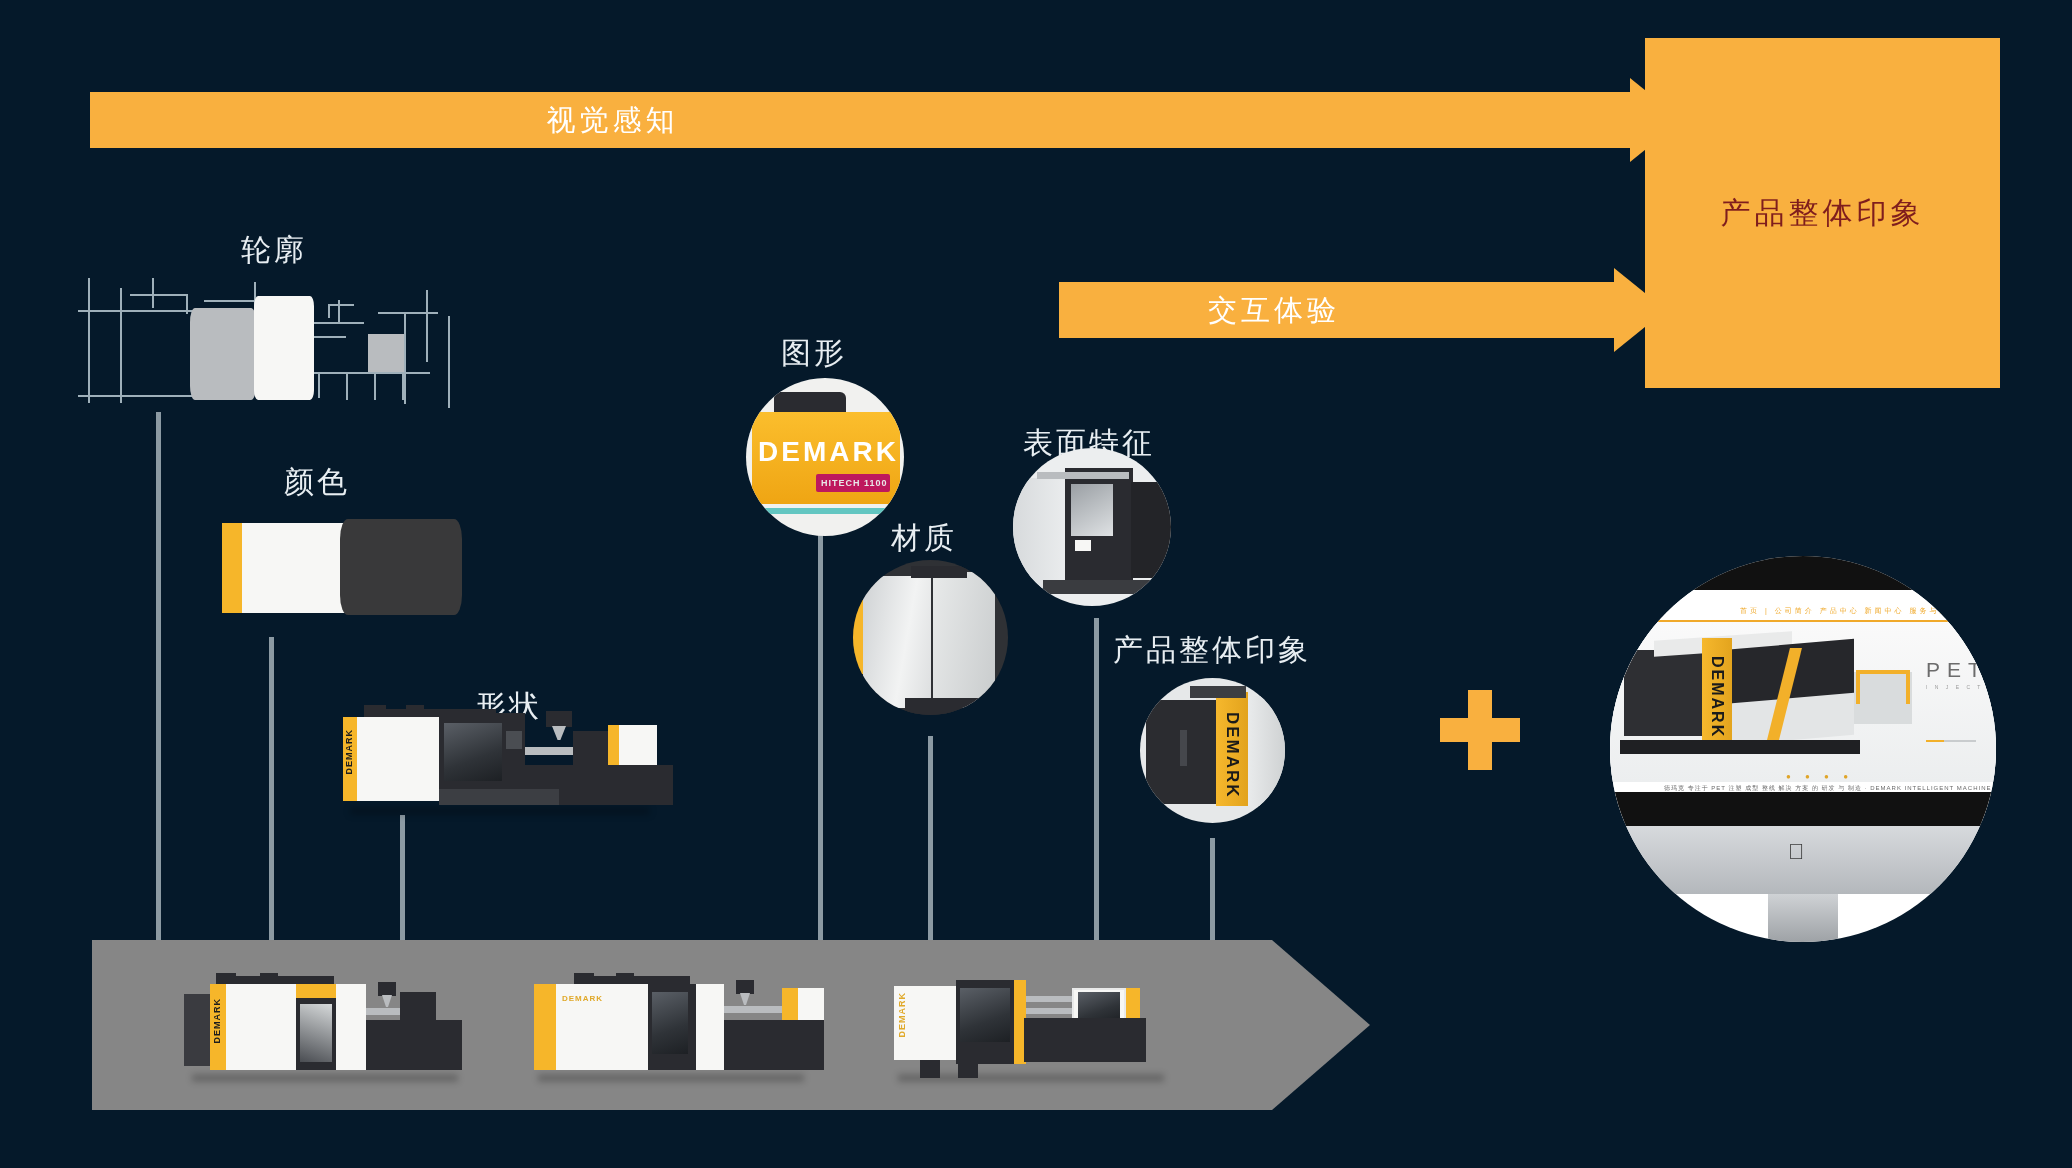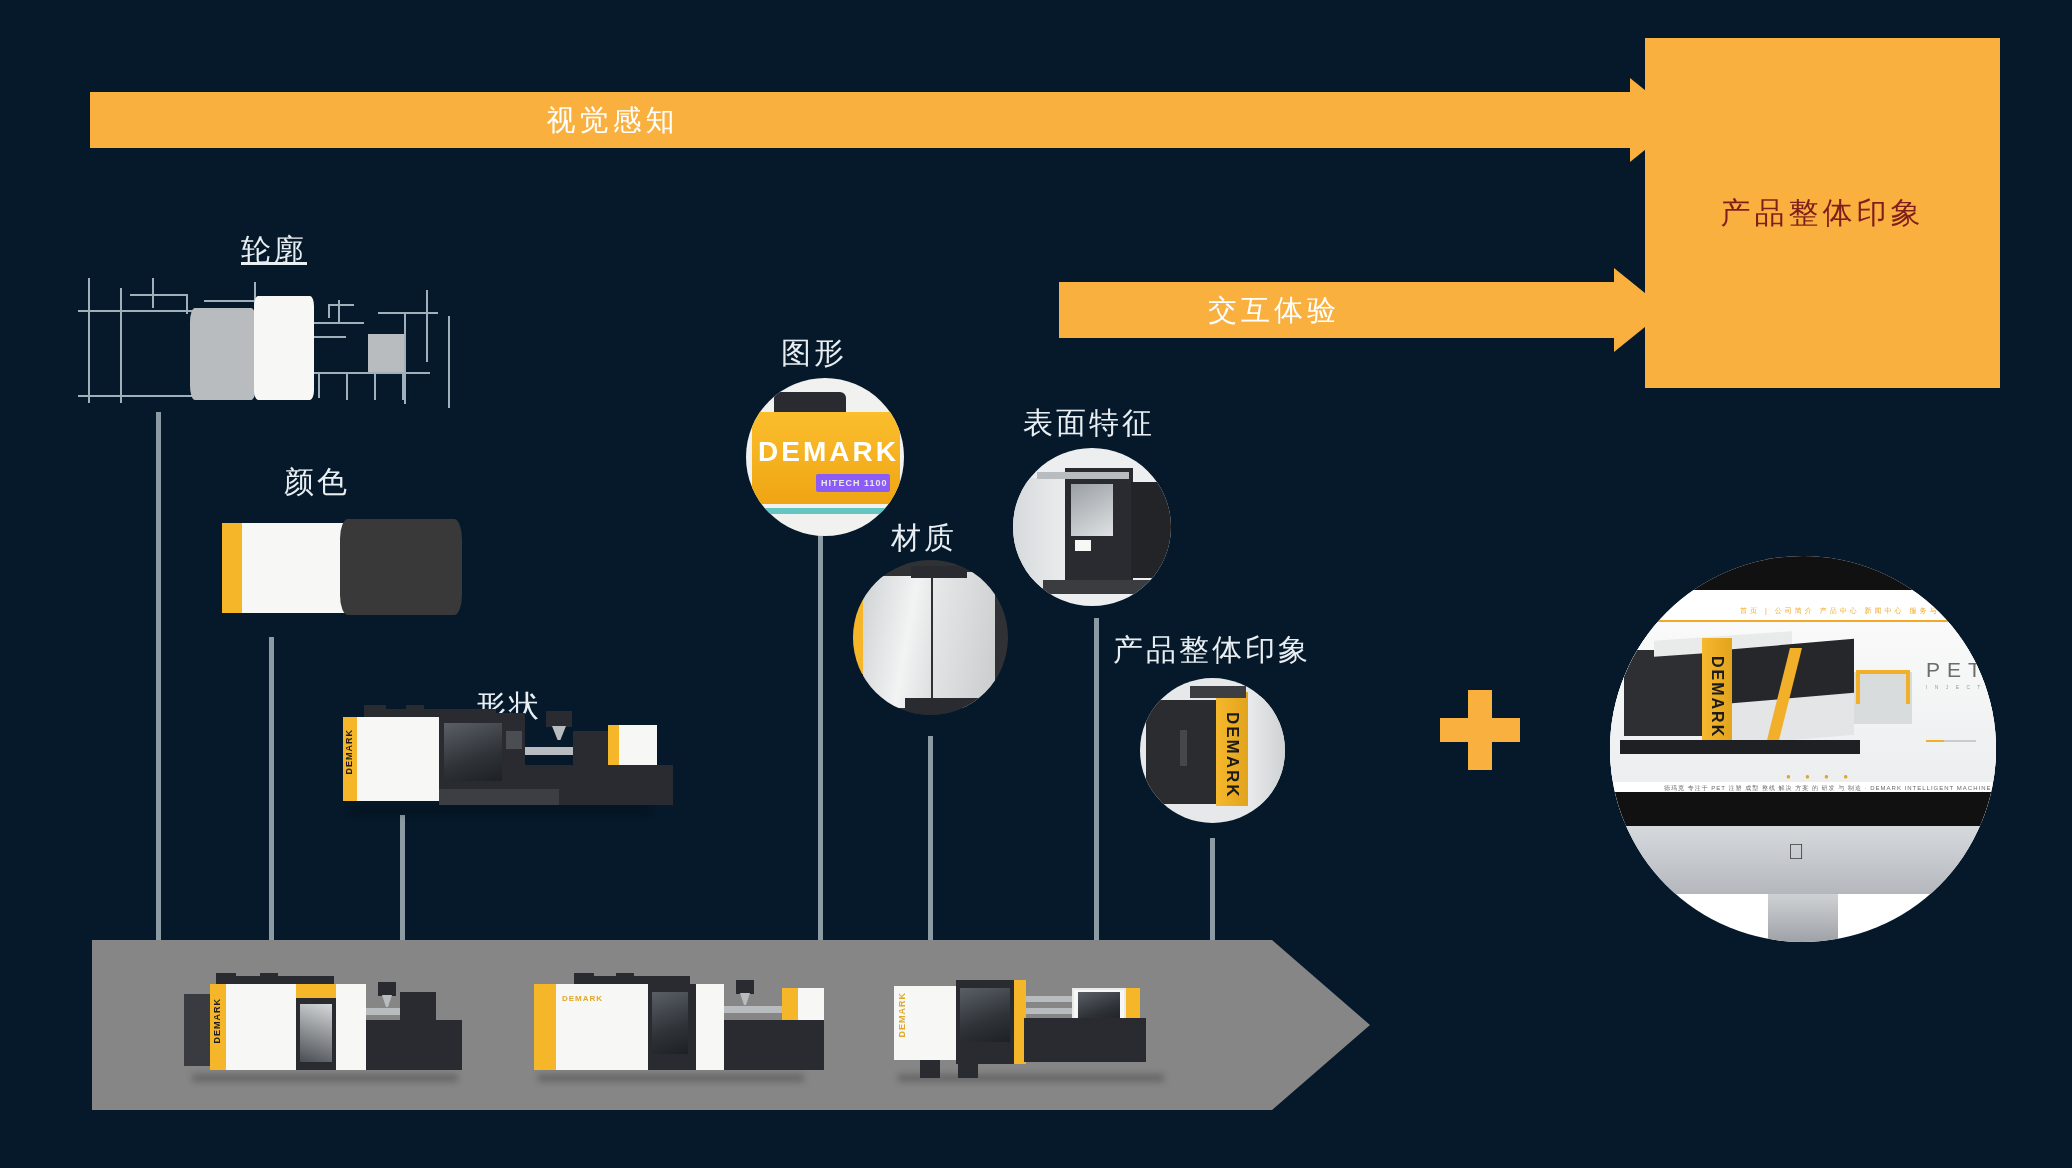--- a/index.html
+++ b/index.html
@@ -126,21 +126,21 @@
   </div>
 
   <div class="vline" style="left:156px;  top:412px; height:540px;"></div>
   <div class="vline" style="left:269px;  top:637px; height:315px;"></div>
   <div class="vline" style="left:400px;  top:815px; height:137px;"></div>
   <div class="vline" style="left:818px;  top:530px; height:422px;"></div>
   <div class="vline" style="left:928px;  top:736px; height:216px;"></div>
   <div class="vline" style="left:1094px; top:618px; height:334px;"></div>
   <div class="vline" style="left:1210px; top:838px; height:114px;"></div>
 
-  <div class="lbl" style="left:241px; top:230px;text-decoration:underline;">轮廓</div>
+  <div class="lbl" style="left:241px; top:230px;">轮廓</div>
   <div class="machine" style="left:78px; top:278px; width:400px; height:125px;">
     <div class="wf-line" style="left:10px;  top:0;   width:2px; height:125px;"></div>
     <div class="wf-line" style="left:42px;  top:10px;width:2px; height:115px;"></div>
     <div class="wf-line" style="left:0;     top:32px;width:120px;height:2px;"></div>
     <div class="wf-line" style="left:0;     top:117px;width:130px;height:2px;"></div>
     <div class="wf-line" style="left:52px;  top:16px;width:58px; height:2px;"></div>
     <div class="wf-line" style="left:108px; top:16px;width:2px;  height:20px;"></div>
     <div class="wf-line" style="left:74px;  top:0;   width:2px;  height:30px;"></div>
     <div class="wf-line" style="left:126px; top:22px;width:60px; height:2px;"></div>
     <div class="wf-line" style="left:176px; top:4px; width:2px;  height:24px;"></div>
@@ -190,36 +190,36 @@
     <div class="m-white" style="left:279px; top:22px; width:38px; height:56px;"></div>
     <div class="m-dark" style="left:185px; top:62px; width:148px; height:40px;"></div>
     <div class="m-dark" style="left:99px;  top:86px; width:120px; height:16px; background:#3c3e43;"></div>
   </div>
 
   <div class="lbl" style="left:781px; top:333px;">图形</div>
   <div class="circ" style="left:746px; top:378px; width:158px; height:158px; background:#f1f1ef;">
     <div class="m-dark" style="left:28px; top:14px; width:72px; height:26px; border-radius:6px;"></div>
     <div class="m-yellow" style="left:6px;  top:34px; width:148px; height:92px; background:linear-gradient(180deg,#fbbe2d,#efa513); border-radius:8px;"></div>
     <div style="position:absolute; left:12px; top:58px; color:#ffffff; font-size:28px; font-weight:bold; letter-spacing:3px;">DEMARK</div>
-    <div style="position:absolute; left:70px; top:96px; width:74px; height:18px; background:#8b5cf6; border-radius:2px;">
+    <div style="position:absolute; left:70px; top:96px; width:74px; height:18px; background:#be185d; border-radius:2px;">
       <span style="position:absolute; left:5px; top:4px; color:#e8e8e8; font-size:9px; letter-spacing:1px; font-weight:bold;">HITECH 1100</span>
     </div>
     <div style="position:absolute; left:14px; top:130px; width:134px; height:6px; background:#63c6c1;"></div>
   </div>
 
   <div class="lbl" style="left:891px; top:518px;">材质</div>
   <div class="circ" style="left:853px; top:560px; width:155px; height:155px; background:#2f3135;">
     <div class="m-yellow" style="left:0; top:40px; width:16px; height:74px;"></div>
     <div style="position:absolute; left:10px; top:16px; width:68px; height:132px; background:linear-gradient(100deg,#cfd2d4,#f2f3f3 60%,#dcdedf);"></div>
     <div style="position:absolute; left:80px; top:12px; width:62px; height:136px; background:linear-gradient(100deg,#e8eaea,#c9cccd);"></div>
     <div class="m-dark" style="left:58px; top:6px; width:56px; height:12px;"></div>
     <div class="m-dark" style="left:52px; top:138px; width:90px; height:17px;"></div>
   </div>
 
-  <div class="lbl" style="left:1023px; top:403px;text-align:center;">表面特征</div>
+  <div class="lbl" style="left:1023px; top:423px;text-align:center;">表面特征</div>
   <div class="circ" style="left:1013px; top:448px; width:158px; height:158px; background:#eceeef;">
     <div style="position:absolute; left:0; top:30px; width:58px; height:110px; background:linear-gradient(90deg,#d7dadc,#eceeef);"></div>
     <div class="m-dark" style="left:52px; top:20px; width:68px; height:125px;"></div>
     <div class="m-glass" style="left:58px; top:36px; width:42px; height:52px; background:linear-gradient(150deg,#9a9fa4,#dfe2e4);"></div>
     <div class="m-white" style="left:62px; top:92px; width:16px; height:11px;"></div>
     <div class="m-dark" style="left:118px; top:34px; width:40px; height:96px; background:#232428;"></div>
     <div class="m-gray" style="left:24px; top:24px; width:92px; height:7px;"></div>
     <div class="m-dark" style="left:30px; top:132px; width:128px; height:14px; background:#3a3c40;"></div>
   </div>
 

